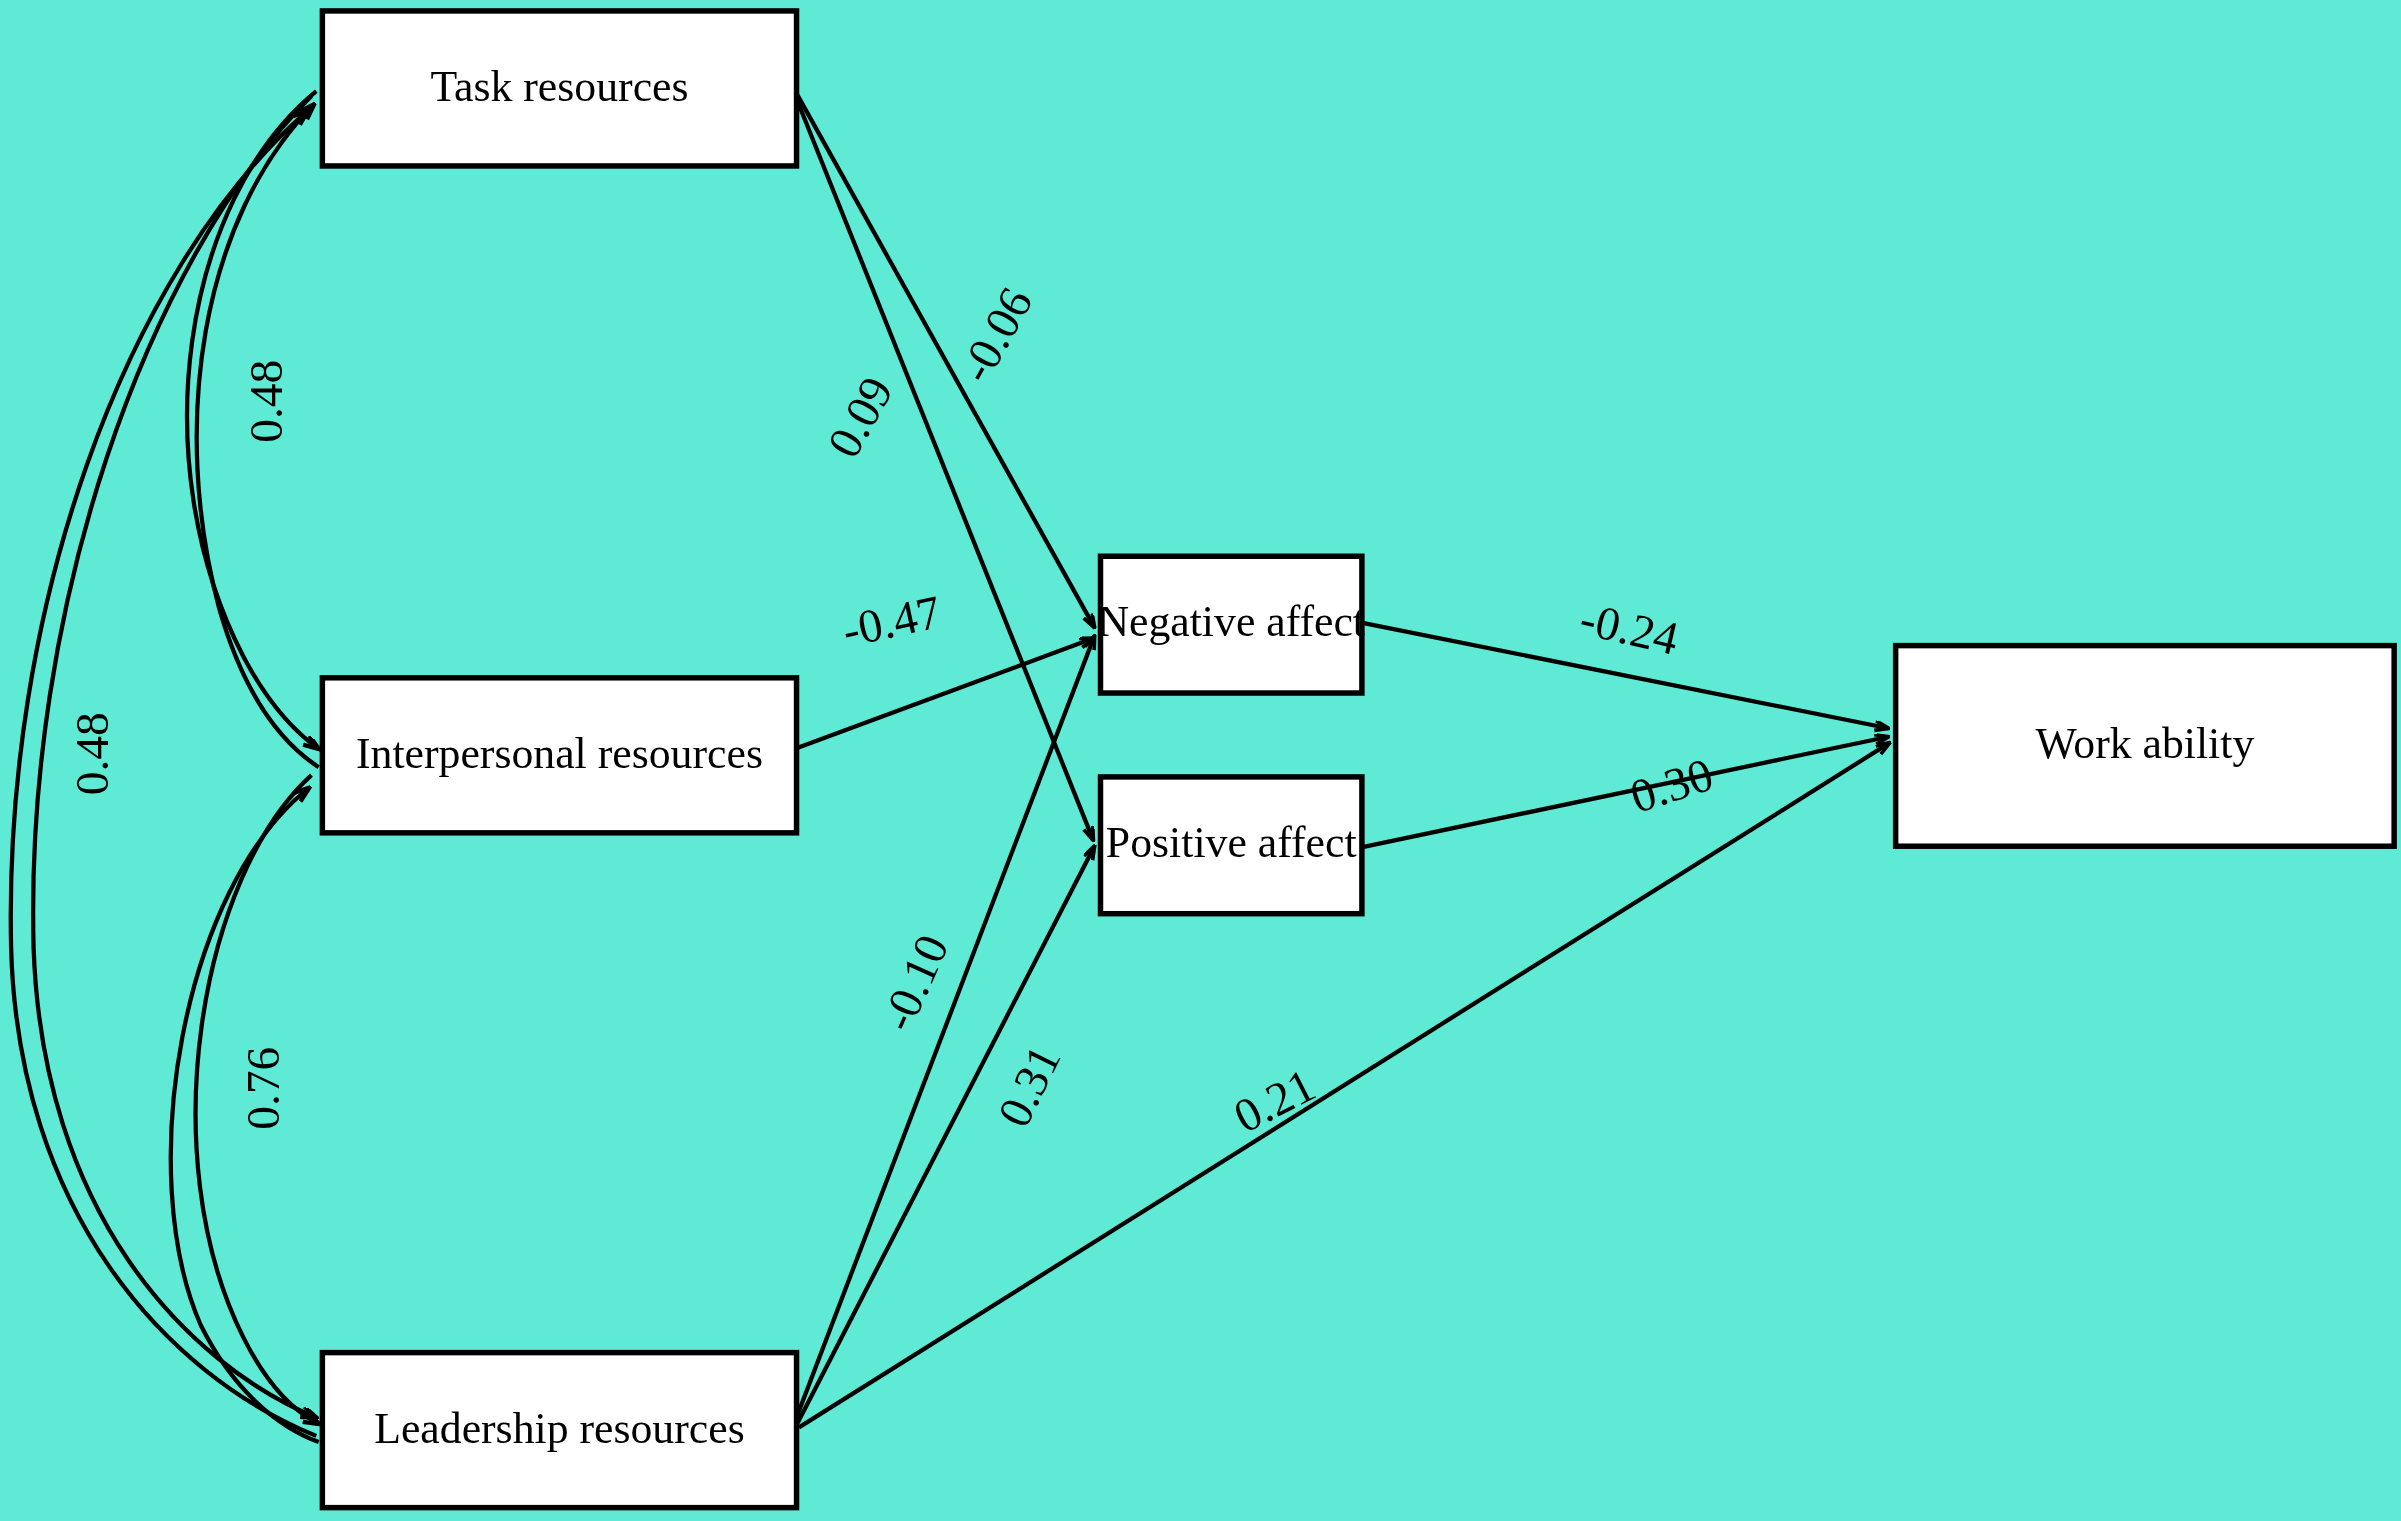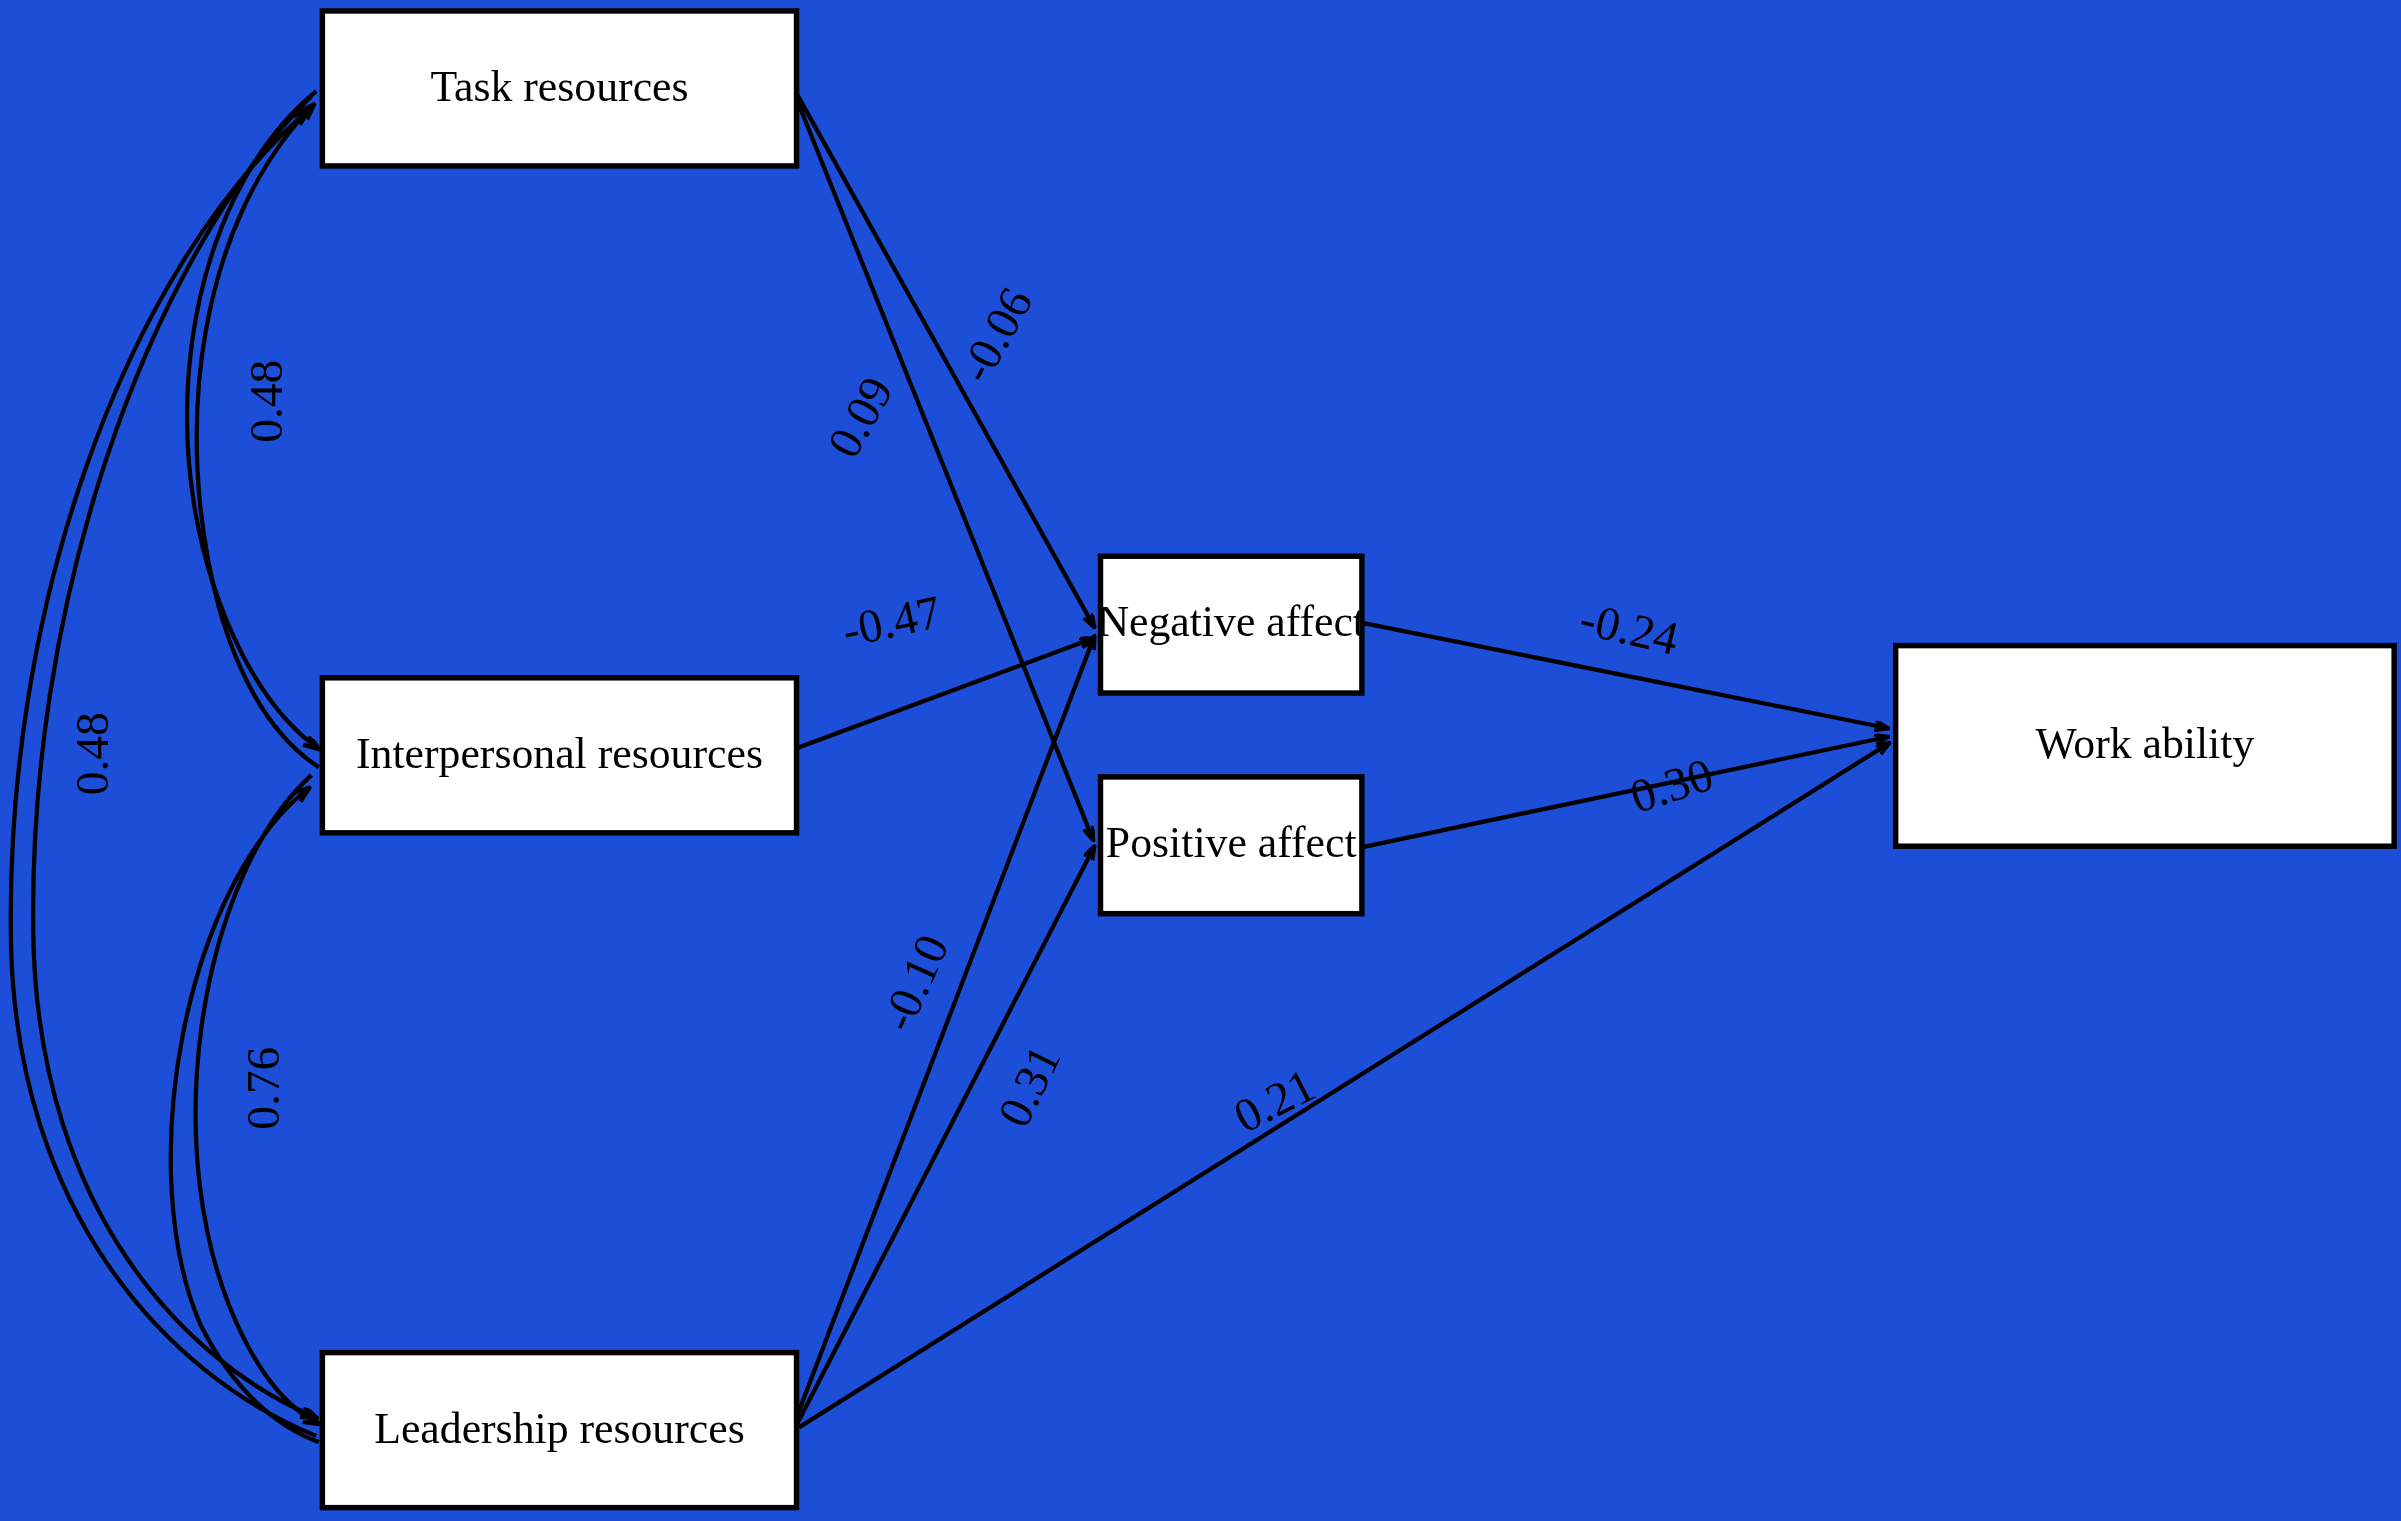--- a/index.html
+++ b/index.html
@@ -4,21 +4,21 @@
 <style>
   html, body {
     margin: 0;
     padding: 0;
     background: #ffffff;
   }
   #diagram-root {
     position: relative;
     width: 2401px;
     height: 1521px;
-    background: #1d4ed8;
+    background: #5eead4;
     font-family: "Liberation Serif", "DejaVu Serif", serif;
     overflow: hidden;
   }
   #diagram-svg {
     display: block;
     width: 2401px;
     height: 1521px;
   }
   .node-box {
     fill: #ffffff;

